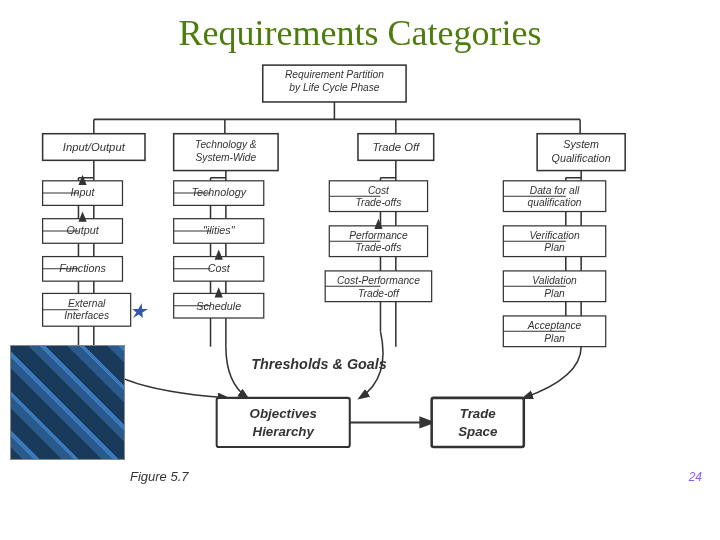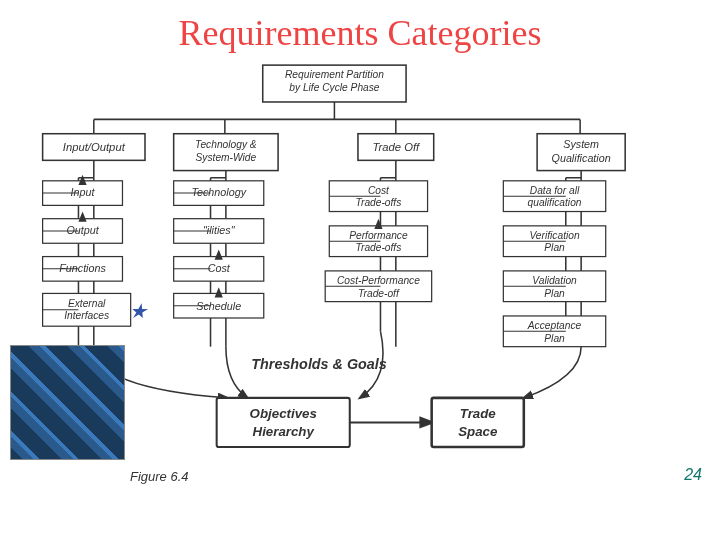--- a/index.html
+++ b/index.html
@@ -7,21 +7,21 @@
       width: 720px;
       height: 540px;
       background: #fff;
       font-family: Arial, sans-serif;
       overflow: hidden;
       position: relative;
     }
     .page-title {
       text-align: center;
       font-size: 36px;
-      color: #ef4444;
+      color: #4d7c0f;
       font-family: Georgia, serif;
       padding-top: 12px;
       padding-bottom: 6px;
     }
     .diagram-area {
       position: relative;
       width: 100%;
       height: 430px;
       font-style: italic;
     }
@@ -35,22 +35,22 @@
       position: absolute;
       bottom: 6px;
       left: 130px;
       font-size: 13px;
       color: #333;
     }
     .page-number {
       position: absolute;
       bottom: 6px;
       right: 18px;
-      font-size: 16px;
-      color: #0f766e;
+      font-size: 12px;
+      color: #8b5cf6;
     }
     .texture-img {
       position: absolute;
       bottom: 30px;
       left: 10px;
       width: 115px;
       height: 115px;
       background: repeating-linear-gradient(
         45deg,
         #1a3a5c 0px, #1a3a5c 8px,
@@ -217,15 +217,15 @@
       <marker id="arrow2" markerWidth="8" markerHeight="8" refX="6" refY="3" orient="auto">
         <path d="M0,0 L0,6 L8,3 z" fill="#333"></path>
       </marker>
     </defs>
 
     <polygon points="79,112 75,122 83,122" fill="#333"></polygon>
   </svg>
 
   <div class="texture-img"></div>
 
-  <div class="figure-label">Figure 6.4</div>
+  <div class="figure-label">Figure 5.7</div>
   <div class="page-number">24</div>
 </div>
 
 </body></html>

